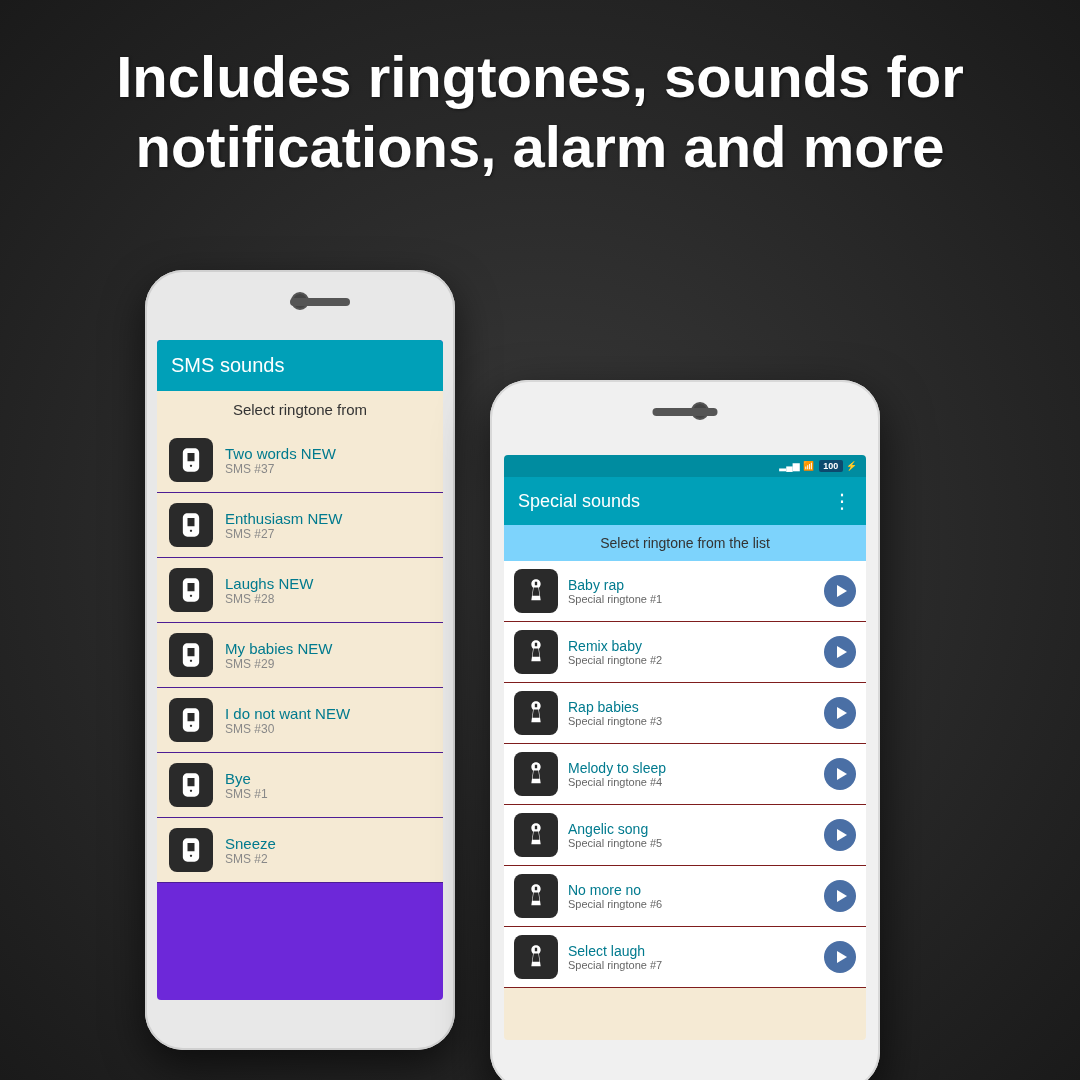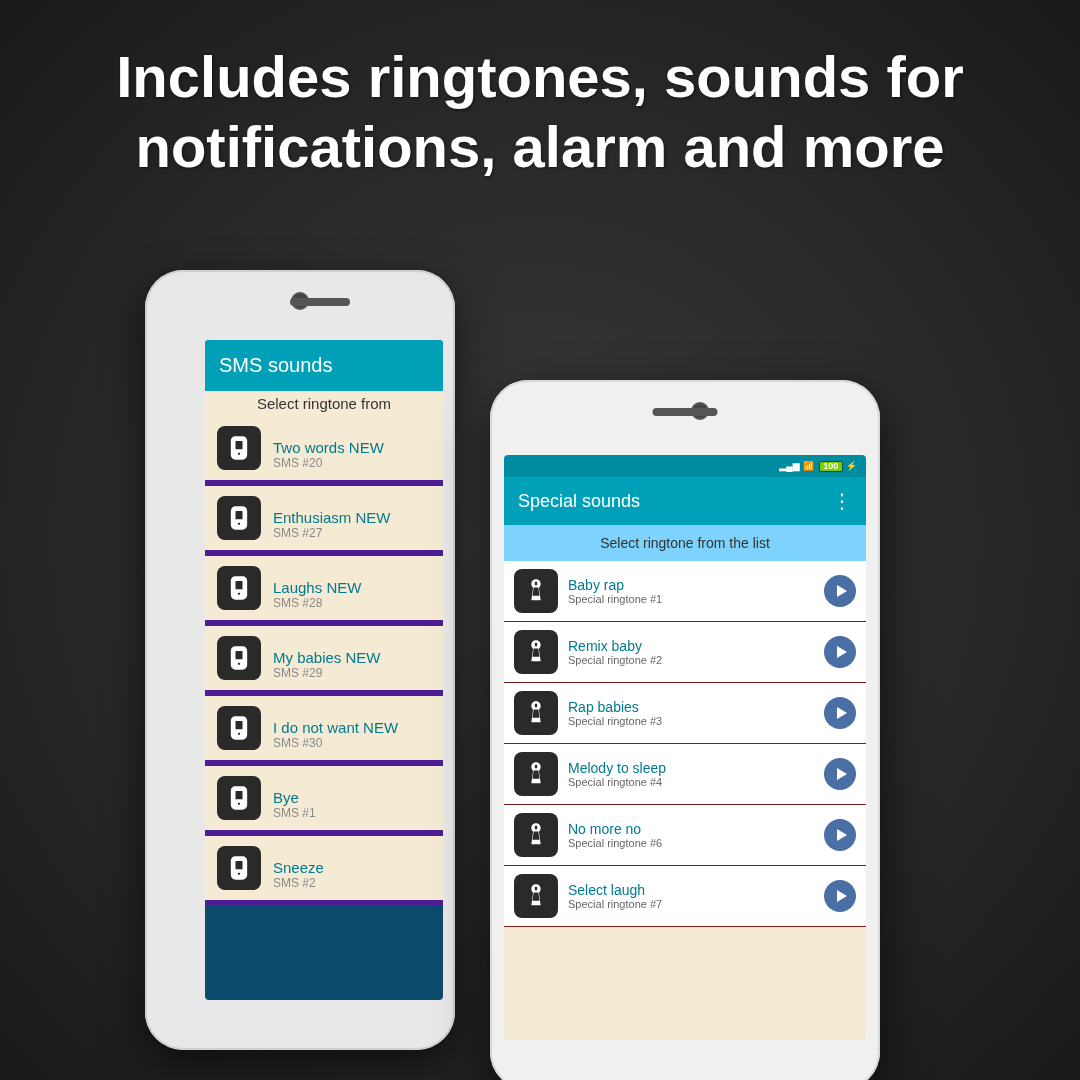--- a/index.html
+++ b/index.html
@@ -50,24 +50,23 @@
       border-radius: 38px;
       box-shadow: 0 15px 40px rgba(0,0,0,0.6), inset 0 0 0 2px #d0d0d0;
     }
 
     .phone1-inner {
       position: absolute;
       top: 70px;
       left: 12px;
       right: 12px;
       bottom: 50px;
-      background: #0c4a6e;
+      background: #6d28d9;
       border-radius: 4px;
       overflow: hidden;
-      margin-left: 48px;
     }
 
     .phone1-camera {
       position: absolute;
       top: 22px;
       left: 50%;
       transform: translateX(-50%);
       width: 18px; height: 18px;
       background: #444;
       border-radius: 50%;
@@ -148,21 +147,21 @@
 
     .status-bar span {
       color: white;
       font-size: 9px;
     }
 
     .battery-icon {
       background: #7ccc00;
       width: 24px; height: 11px;
       border-radius: 2px;
-      border: 1px solid #0c4a6e;
+      border: 6px solid #0c4a6e;
       display: inline-flex;
       align-items: center;
       justify-content: center;
       font-size: 7px;
       color: #333;
       font-weight: bold;
     }
 
     
     .app-bar {
@@ -262,30 +261,30 @@
 
     .sms-app-bar-title {
       color: white;
       font-size: 20px;
       font-weight: 500;
     }
 
     .sms-list-header {
       background: #f5ead4;
       text-align: center;
-      padding: 4px 0;
+      padding: 10px 0;
       font-size: 15px;
       color: #333;
     }
 
     .sms-item {
       display: flex;
-      align-items: flex-end;
+      align-items: center;
       padding: 10px 12px;
-      border-bottom: 6px solid #4c1d95;
+      border-bottom: 1px solid #4c1d95;
       background: #f5ead4;
       gap: 12px;
     }
 
     .sms-item-title {
       font-size: 15px;
       color: #007a8e;
       font-weight: 500;
     }
 
@@ -317,21 +316,21 @@
       <div class="sms-list-header">Select ringtone from</div>
 
       <div class="sms-item">
         <div class="item-icon">
           <svg viewBox="0 0 24 24" xmlns="http://www.w3.org/2000/svg">
               <path d="M9 2C6.8 2 5 3.8 5 6v12c0 2.2 1.8 4 4 4h6c2.2 0 4-1.8 4-4V6c0-2.2-1.8-4-4-4H9zm3 16c-.6 0-1-.4-1-1s.4-1 1-1 1 .4 1 1-.4 1-1 1zm3-5H9V6h6v7z"></path>
             </svg>
         </div>
         <div class="item-text">
           <div class="sms-item-title">Two words NEW</div>
-          <div class="sms-item-subtitle">SMS #20</div>
+          <div class="sms-item-subtitle">SMS #37</div>
         </div>
       </div>
       <div class="sms-item">
         <div class="item-icon">
           <svg viewBox="0 0 24 24">
               <path d="M9 2C6.8 2 5 3.8 5 6v12c0 2.2 1.8 4 4 4h6c2.2 0 4-1.8 4-4V6c0-2.2-1.8-4-4-4H9zm3 16c-.6 0-1-.4-1-1s.4-1 1-1 1 .4 1 1-.4 1-1 1zm3-5H9V6h6v7z"></path>
             </svg>
         </div>
         <div class="item-text">
           <div class="sms-item-title">Enthusiasm NEW</div>
@@ -465,20 +464,32 @@
         </div>
         <div class="play-btn"></div>
       </div>
       <div class="list-item">
         <div class="item-icon">
           <svg viewBox="0 0 24 24">
               <path d="M12 2C9.8 2 8 3.8 8 6c0 1.3.6 2.4 1.5 3.2L8 20h8l-1.5-10.8C15.4 8.4 16 7.3 16 6c0-2.2-1.8-4-4-4zm-1 5V4h2v3h-2zm-2 9l1-7h4l1 7H9z"></path>
             </svg>
         </div>
         <div class="item-text">
+          <div class="item-title">Angelic song</div>
+          <div class="item-subtitle">Special ringtone #5</div>
+        </div>
+        <div class="play-btn"></div>
+      </div>
+      <div class="list-item">
+        <div class="item-icon">
+          <svg viewBox="0 0 24 24">
+              <path d="M12 2C9.8 2 8 3.8 8 6c0 1.3.6 2.4 1.5 3.2L8 20h8l-1.5-10.8C15.4 8.4 16 7.3 16 6c0-2.2-1.8-4-4-4zm-1 5V4h2v3h-2zm-2 9l1-7h4l1 7H9z"></path>
+            </svg>
+        </div>
+        <div class="item-text">
           <div class="item-title">No more no</div>
           <div class="item-subtitle">Special ringtone #6</div>
         </div>
         <div class="play-btn"></div>
       </div>
       <div class="list-item">
         <div class="item-icon">
           <svg viewBox="0 0 24 24">
               <path d="M12 2C9.8 2 8 3.8 8 6c0 1.3.6 2.4 1.5 3.2L8 20h8l-1.5-10.8C15.4 8.4 16 7.3 16 6c0-2.2-1.8-4-4-4zm-1 5V4h2v3h-2zm-2 9l1-7h4l1 7H9z"></path>
             </svg>

